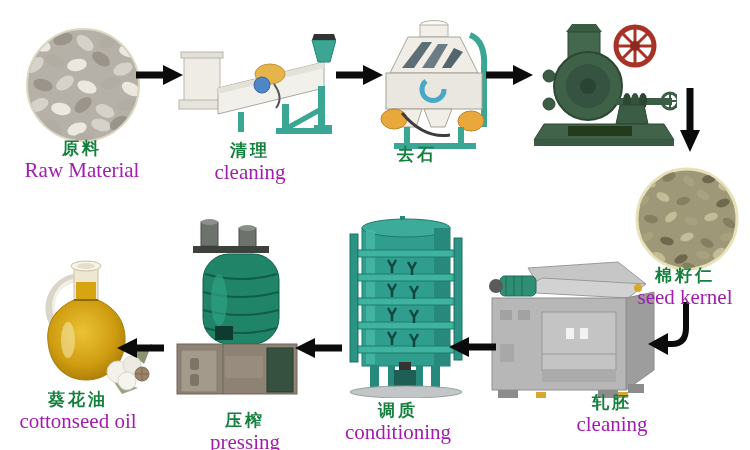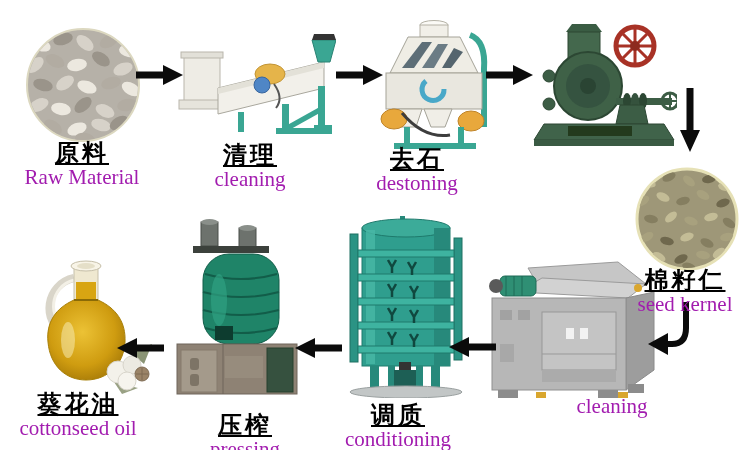--- a/index.html
+++ b/index.html
@@ -1,21 +1,21 @@
 <!DOCTYPE html>
 <html><head>
 <meta charset="utf-8">
 <style>
   html,body{margin:0;padding:0;background:#fff;}
   .stage{position:relative;width:750px;height:450px;background:#ffffff;overflow:hidden;
          font-family:"Liberation Sans",sans-serif;}
   .abs{position:absolute;}
   .label{position:absolute;width:160px;text-align:center;line-height:1.05;}
-  .zh{font-family:"Liberation Sans",sans-serif;font-weight:bold;font-size:24px;
-      letter-spacing:3px;color:#000000;text-decoration:underline;}
+  .zh{font-family:"Liberation Sans",sans-serif;font-weight:bold;font-size:17px;
+      letter-spacing:3px;color:#15803d;}
   .en{font-family:"Liberation Serif",serif;font-size:21px;color:#a21caf;margin-top:1px;}
   svg{display:block;}
 </style>
 </head>
 <body>
 
 <div class="stage">
 
   <div class="abs" style="left:25px;top:27px;">
     <svg width="116" height="116" viewBox="0 0 116 116">
@@ -328,29 +328,29 @@
   <div class="label" style="left:2px;top:140px;">
     <div class="zh">原料</div>
     <div class="en">Raw Material</div>
   </div>
   <div class="label" style="left:170px;top:142px;">
     <div class="zh">清理</div>
     <div class="en">cleaning</div>
   </div>
   <div class="label" style="left:337px;top:146px;">
     <div class="zh">去石</div>
-    <div class="en">destoning</div>
   </div>
   <div class="label" style="left:525px;top:150px;">
   </div>
   <div class="label" style="left:605px;top:267px;">
     <div class="zh">棉籽仁</div>
     <div class="en">seed kernel</div>
   </div>
   <div class="label" style="left:532px;top:394px;">
+    <div class="zh">轧胚</div>
     <div class="en">cleaning</div>
   </div>
   <div class="label" style="left:318px;top:402px;">
     <div class="zh">调质</div>
     <div class="en">conditioning</div>
   </div>
   <div class="label" style="left:165px;top:412px;">
     <div class="zh">压榨</div>
     <div class="en">pressing</div>
   </div>

